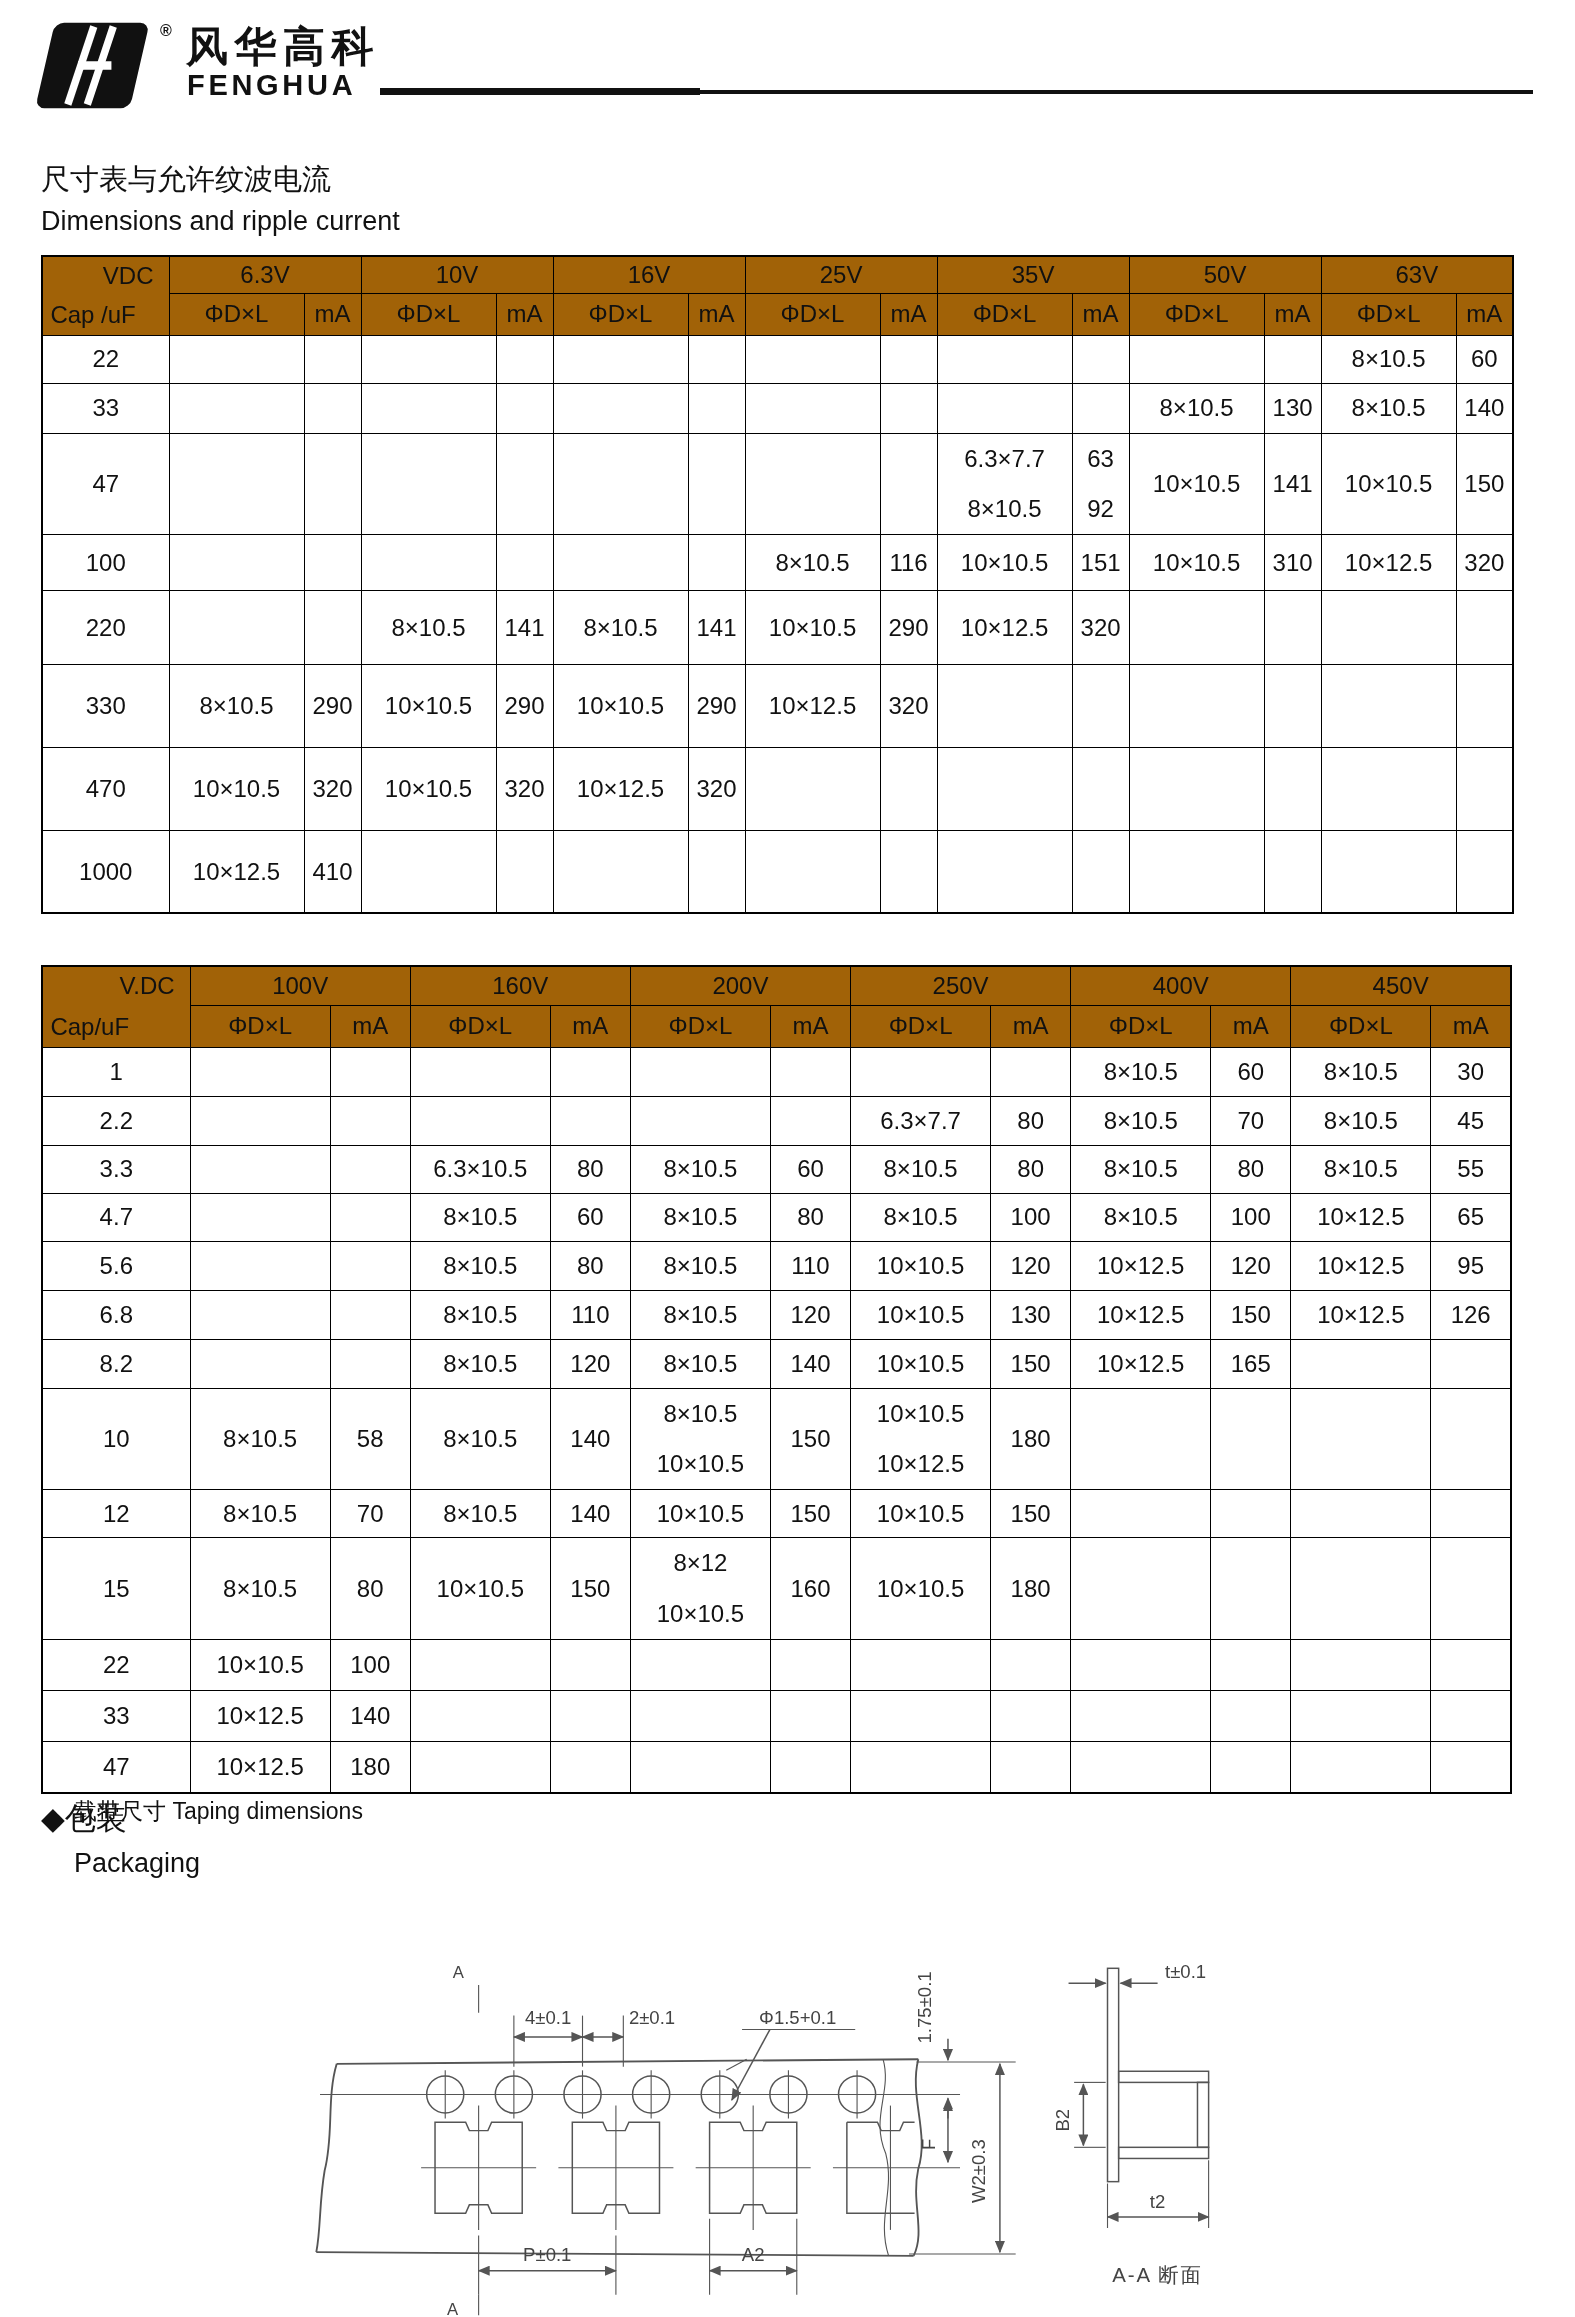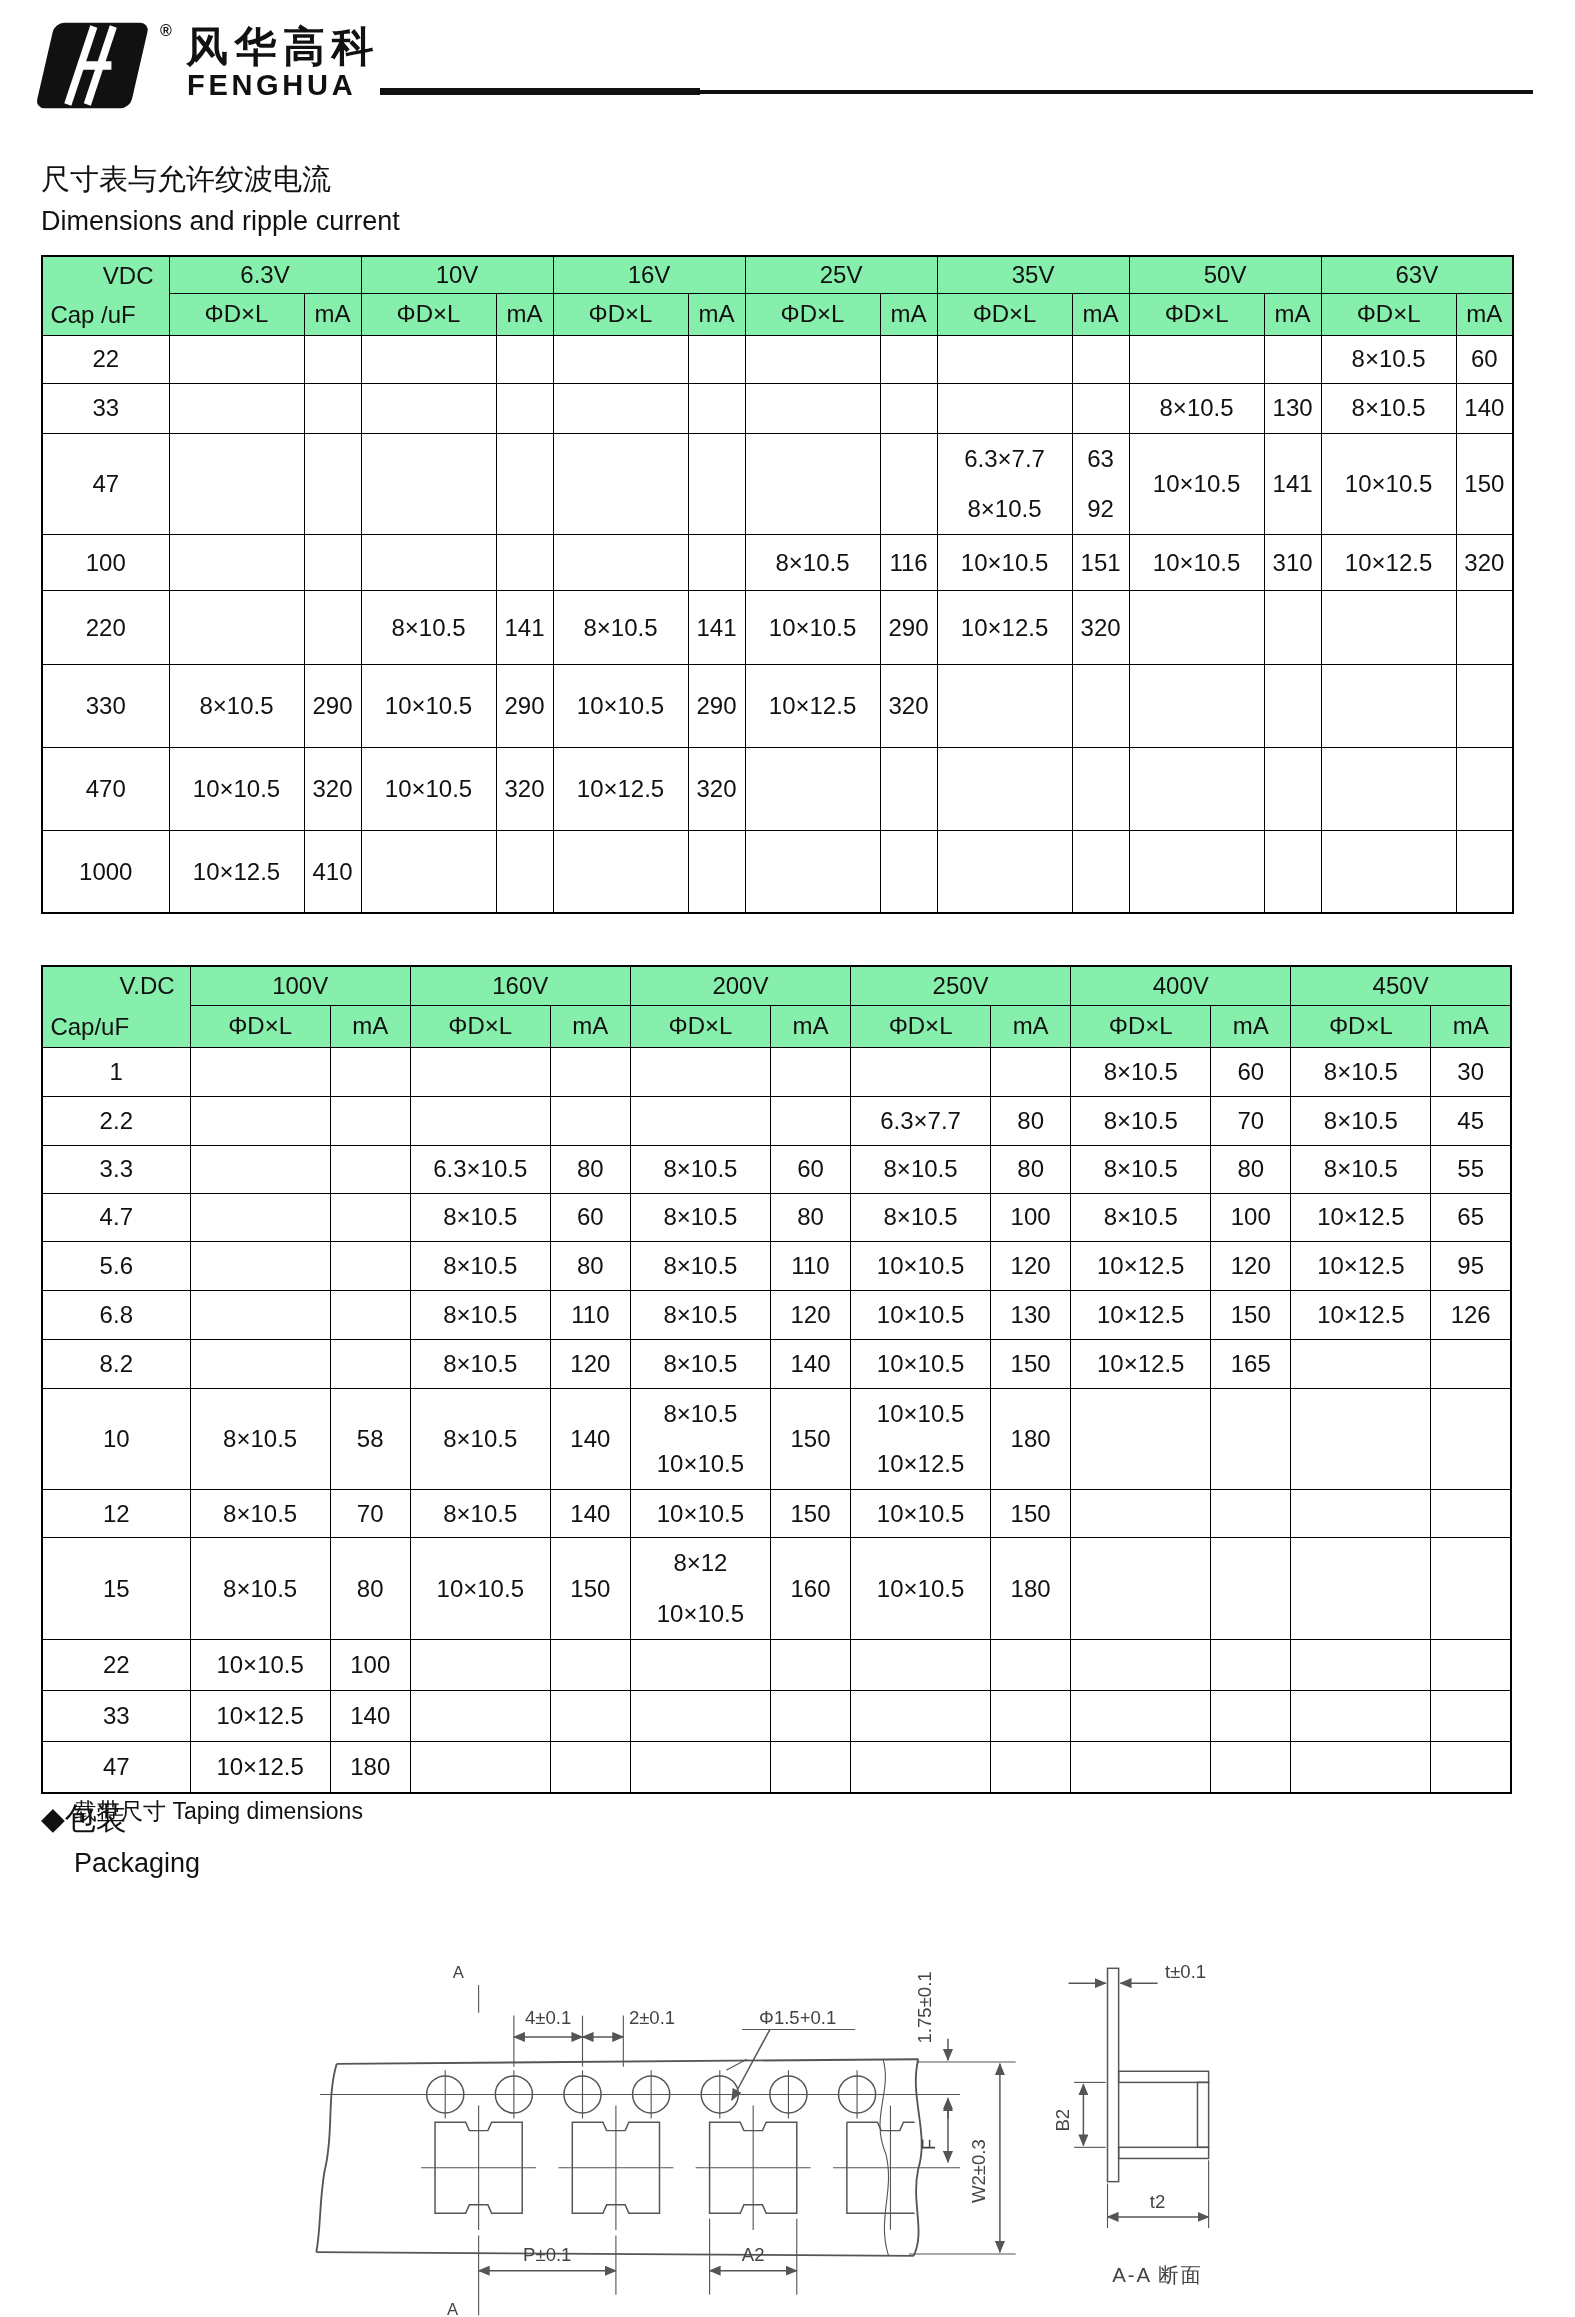--- a/index.html
+++ b/index.html
@@ -18,21 +18,21 @@
   
   .cn-title{position:absolute;left:41px;top:160px;font-size:29px;}
   .en-title{position:absolute;left:41px;top:206px;font-size:27px;}
 
   
   table.dim{position:absolute;left:41px;width:1471px;border-collapse:collapse;table-layout:fixed;
             border:2.8px solid #000;}
   #t1{top:255px;} #t2{top:965px;}
   table.dim th,table.dim td{border:1.9px solid #000;padding:0;text-align:center;vertical-align:middle;
             font-size:24px;font-weight:normal;overflow:hidden;}
-  table.dim thead th{background:#86efac;}
+  table.dim thead th{background:#a16207;}
   td.ml,th.ml{white-space:pre-line;line-height:2.1;}
   th.corner{position:relative;background:
       linear-gradient(to bottom right, rgba(0,0,0,0) calc(50% - 1.4px), #222 calc(50% - 1.4px),
                       #222 calc(50% + 1.4px), rgba(0,0,0,0) calc(50% + 1.4px)) #d6d6d6;}
   th.corner .c-top{position:absolute;top:4.6px;right:15px;}
   th.corner .c-bottom{position:absolute;bottom:5.6px;left:7.4px;}
 
   
   .pack-title{position:absolute;left:41px;top:1798px;font-size:31px;}
   .pack-en{position:absolute;left:74px;top:1848px;font-size:27px;}

